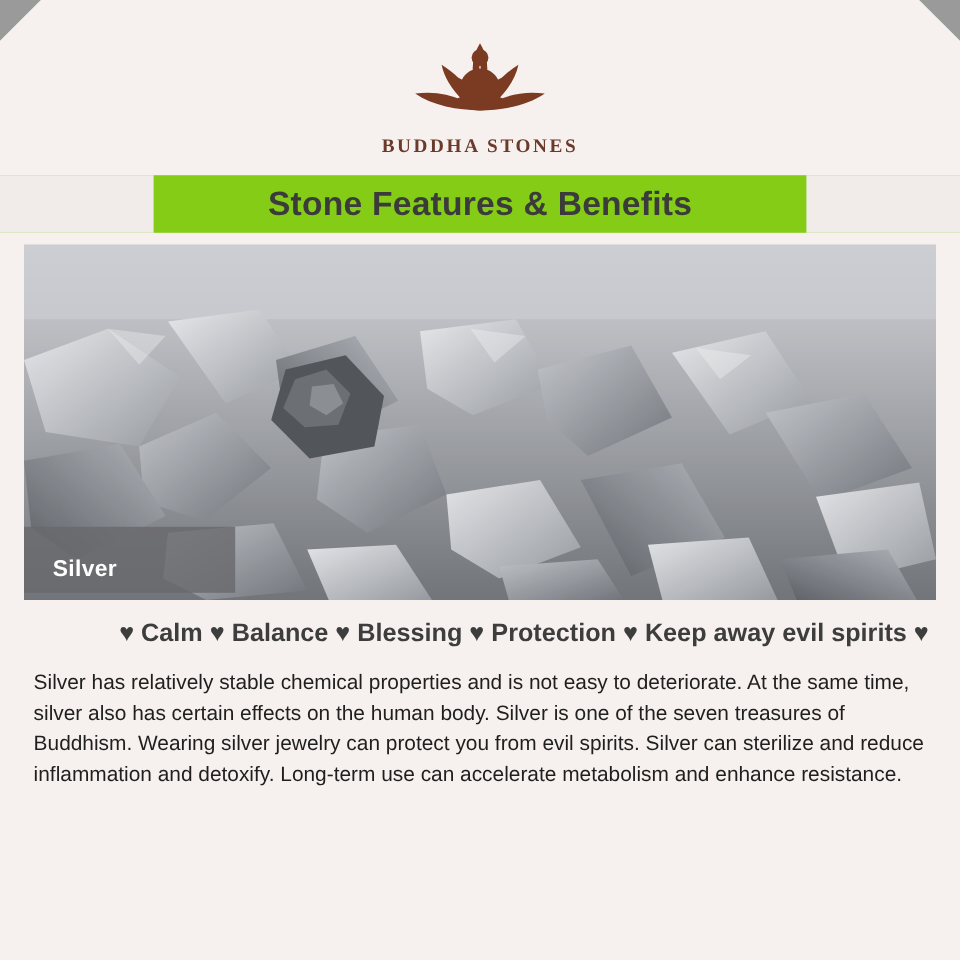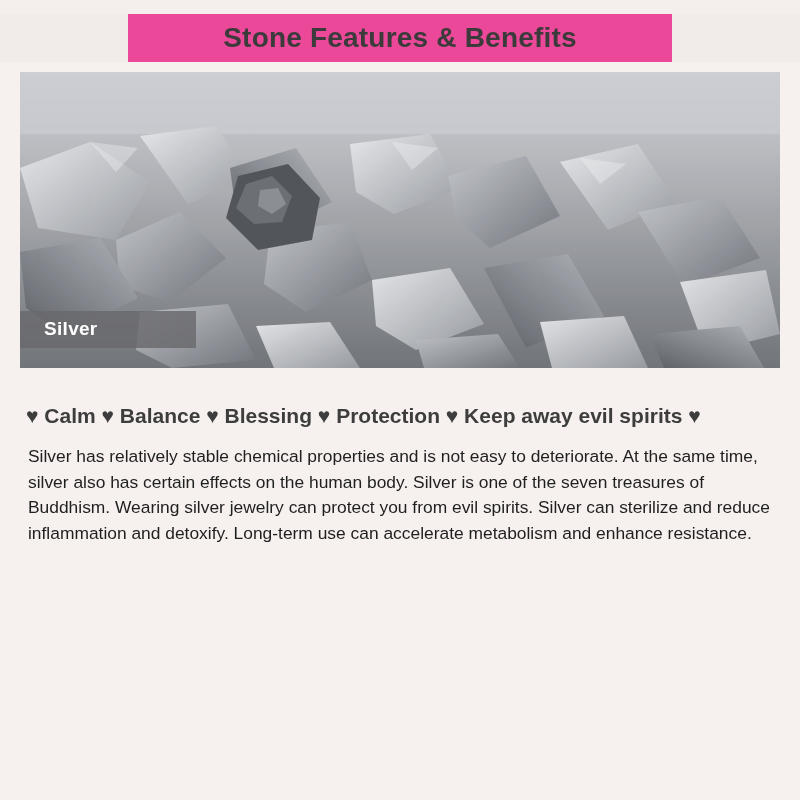--- a/index.html
+++ b/index.html
@@ -59,21 +59,21 @@
     font-weight: 700;
     color: #6b3a2a;
     font-family: "Liberation Serif", serif;
   }
 
   
   .title-band {
     position: relative;
     margin-top: 14px;
     height: 48px;
-    background: #ec4899;
+    background: #84cc16;
     display: flex;
     align-items: center;
     justify-content: center;
   }
   .title-band::before,
   .title-band::after {
     content: "";
     position: absolute;
     top: 0; bottom: 0;
     width: 128px;
@@ -94,34 +94,34 @@
   .hero {
     position: relative;
     margin: 10px 20px 0 20px;
     height: 296px;
     overflow: hidden;
     background: #8e9296;
   }
   .hero-art { position: absolute; inset: 0; }
   .hero-caption {
     position: absolute;
-    left: 0; bottom: 20px;
+    left: 0; bottom: 6px;
     min-width: 176px;
-    padding: 7px 16px 8px 24px;
+    padding: 25px 16px 8px 24px;
     background: rgba(105,105,108,.82);
     color: #fff;
     font-size: 19px;
     font-weight: 700;
     letter-spacing: .3px;
   }
 
   
   .benefits {
-    margin: 36px 26px 0 26px;
-    text-align: left;
+    margin: 16px 26px 0 26px;
+    text-align: right;
     font-size: 21px;
     font-weight: 700;
     color: #3d3d3d;
     white-space: nowrap;
   }
 
   
   .copy {
     margin: 16px 28px 10px 28px;
     font-size: 17.4px;
@@ -141,20 +141,40 @@
 </head>
 <body>
 
 <div class="page">
 
   <div class="corner tl"></div>
   <div class="corner tr"></div>
   <div class="corner bl"></div>
   <div class="corner br"></div>
 
+  <div class="brand">
+    <svg class="brand-mark" viewBox="0 0 160 88">
+      <g fill="#7b3a22">
+
+        <path d="M80 70 C62 70 40 66 26 56 C40 54 54 56 66 62 C56 52 50 42 48 32 C58 38 68 48 74 58 Z"></path>
+        <path d="M80 70 C98 70 120 66 134 56 C120 54 106 56 94 62 C104 52 110 42 112 32 C102 38 92 48 86 58 Z"></path>
+
+        <path d="M80 68 C70 64 62 54 60 42 C70 46 78 54 82 62 Z"></path>
+        <path d="M80 68 C90 64 98 54 100 42 C90 46 82 54 78 62 Z"></path>
+
+        <path d="M80 14 C74 24 72 36 76 48 C80 40 80 30 80 14 Z"></path>
+        <path d="M80 14 C86 24 88 36 84 48 C80 40 80 30 80 14 Z"></path>
+
+        <circle cx="80" cy="26" r="7"></circle>
+        <path d="M80 35 C70 35 63 43 63 53 C63 60 68 65 74 66 L86 66 C92 65 97 60 97 53 C97 43 90 35 80 35 Z"></path>
+        <path d="M58 62 C64 58 72 56 80 56 C88 56 96 58 102 62 C96 68 88 70 80 70 C72 70 64 68 58 62 Z"></path>
+      </g>
+    </svg>
+    <div class="brand-name">BUDDHA STONES</div>
+  </div>
 
   <div class="title-band">
     <div class="title-text">Stone Features &amp; Benefits</div>
   </div>
 
   <div class="hero">
     <svg class="hero-art" viewBox="0 0 760 296" preserveAspectRatio="none">
       <defs>
         <linearGradient id="bg" x1="0" y1="0" x2="0" y2="1">
           <stop offset="0" stop-color="#d9dade"></stop>

